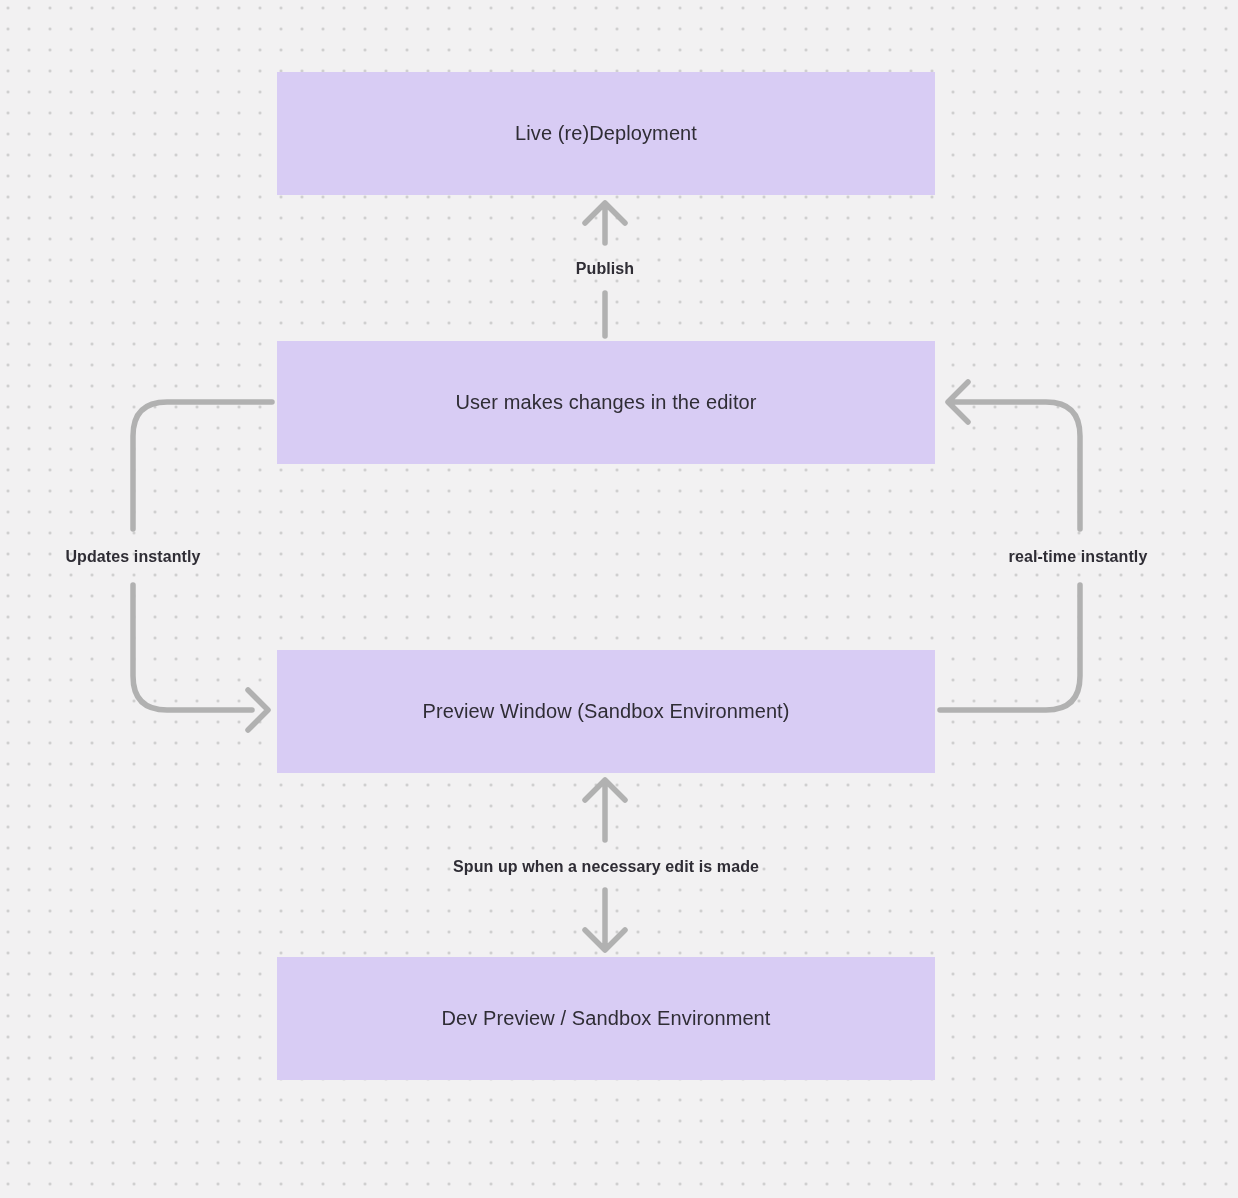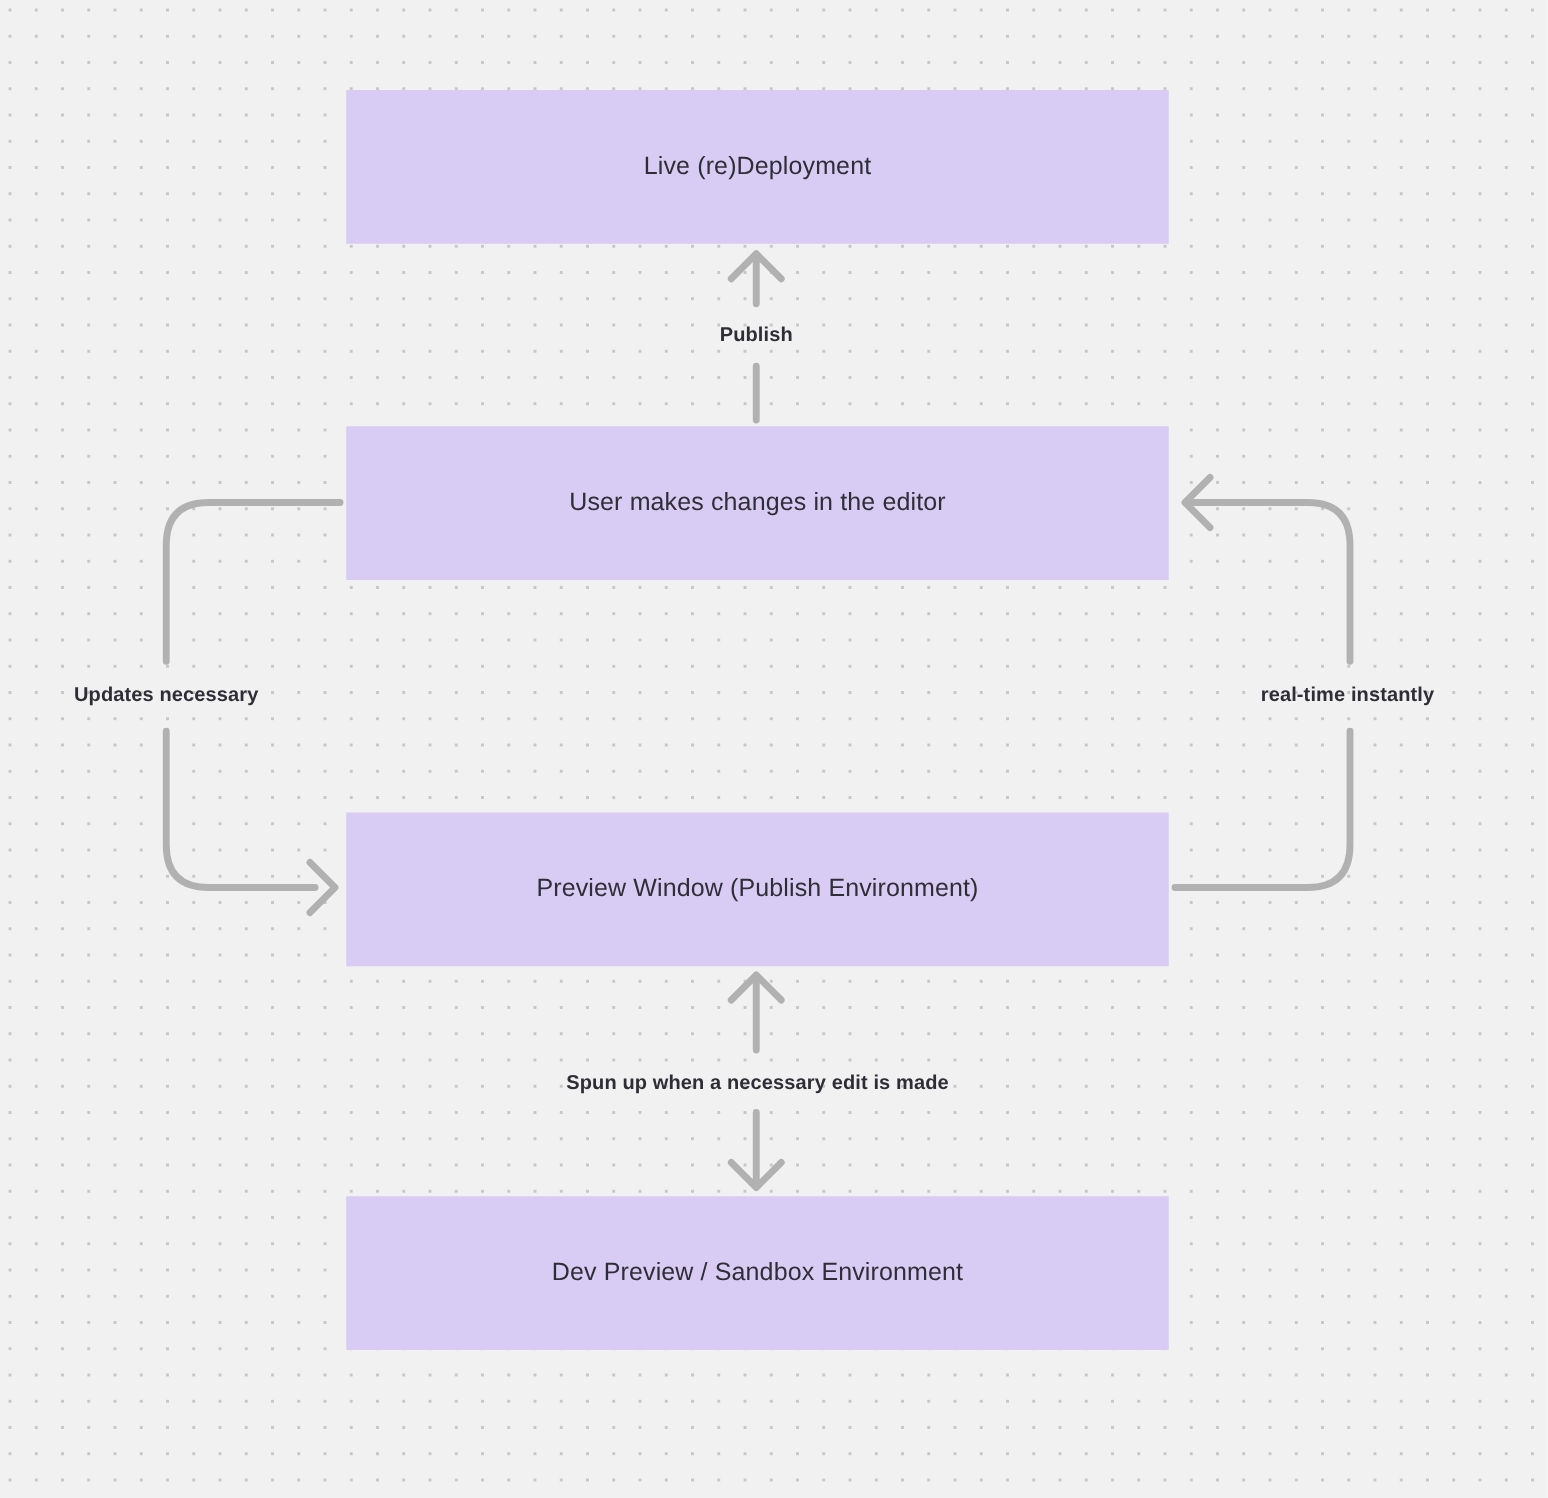--- a/index.html
+++ b/index.html
@@ -78,28 +78,28 @@
 
   <div class="node node-1">
     <span class="node-label">Live (re)Deployment</span>
   </div>
 
   <div class="node node-2">
     <span class="node-label">User makes changes in the editor</span>
   </div>
 
   <div class="node node-3">
-    <span class="node-label">Preview Window (Publish Environment)</span>
+    <span class="node-label">Preview Window (Sandbox Environment)</span>
   </div>
 
   <div class="node node-4">
     <span class="node-label">Dev Preview / Sandbox Environment</span>
   </div>
 
   <div class="edge-label label-publish">Publish</div>
 
-  <div class="edge-label label-updates">Updates necessary</div>
+  <div class="edge-label label-updates">Updates instantly</div>
 
   <div class="edge-label label-realtime">real-time instantly</div>
 
   <div class="edge-label label-spun">Spun up when a necessary edit is made</div>
 
 </div>
 
 </body></html>

